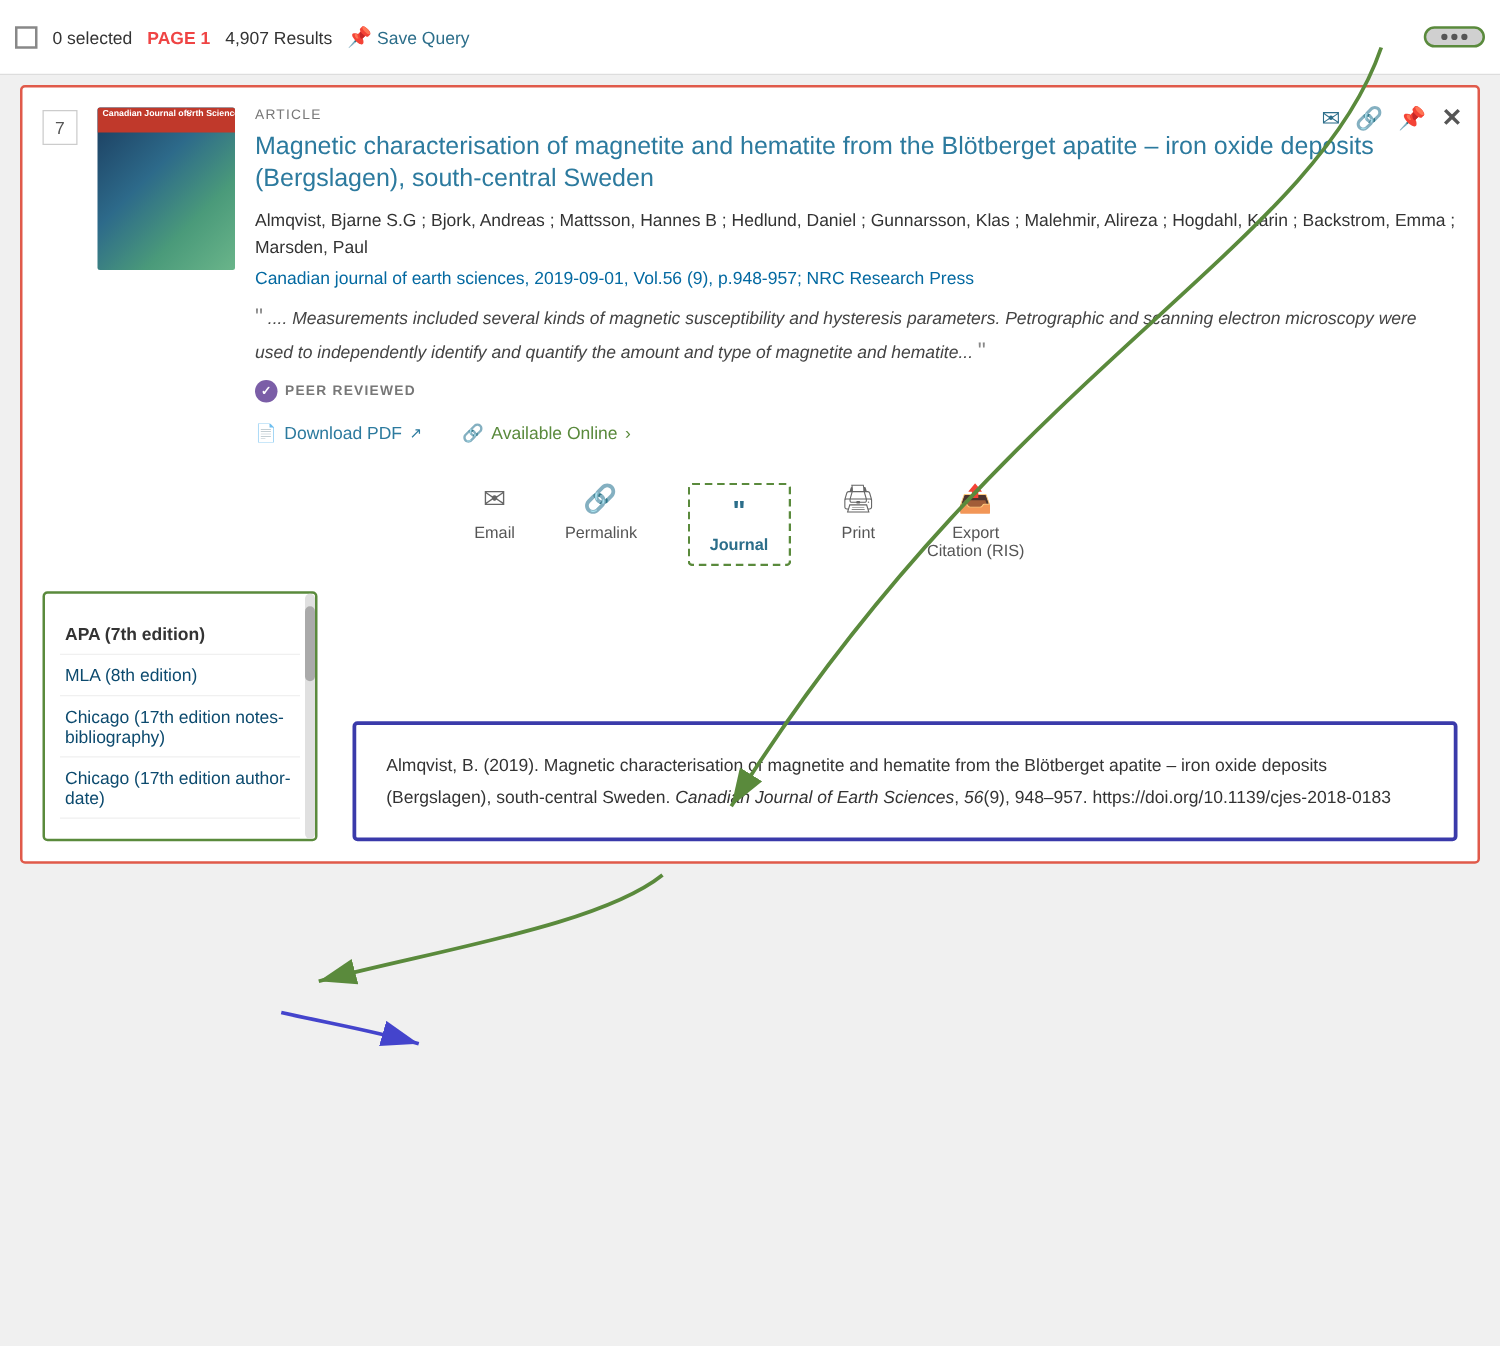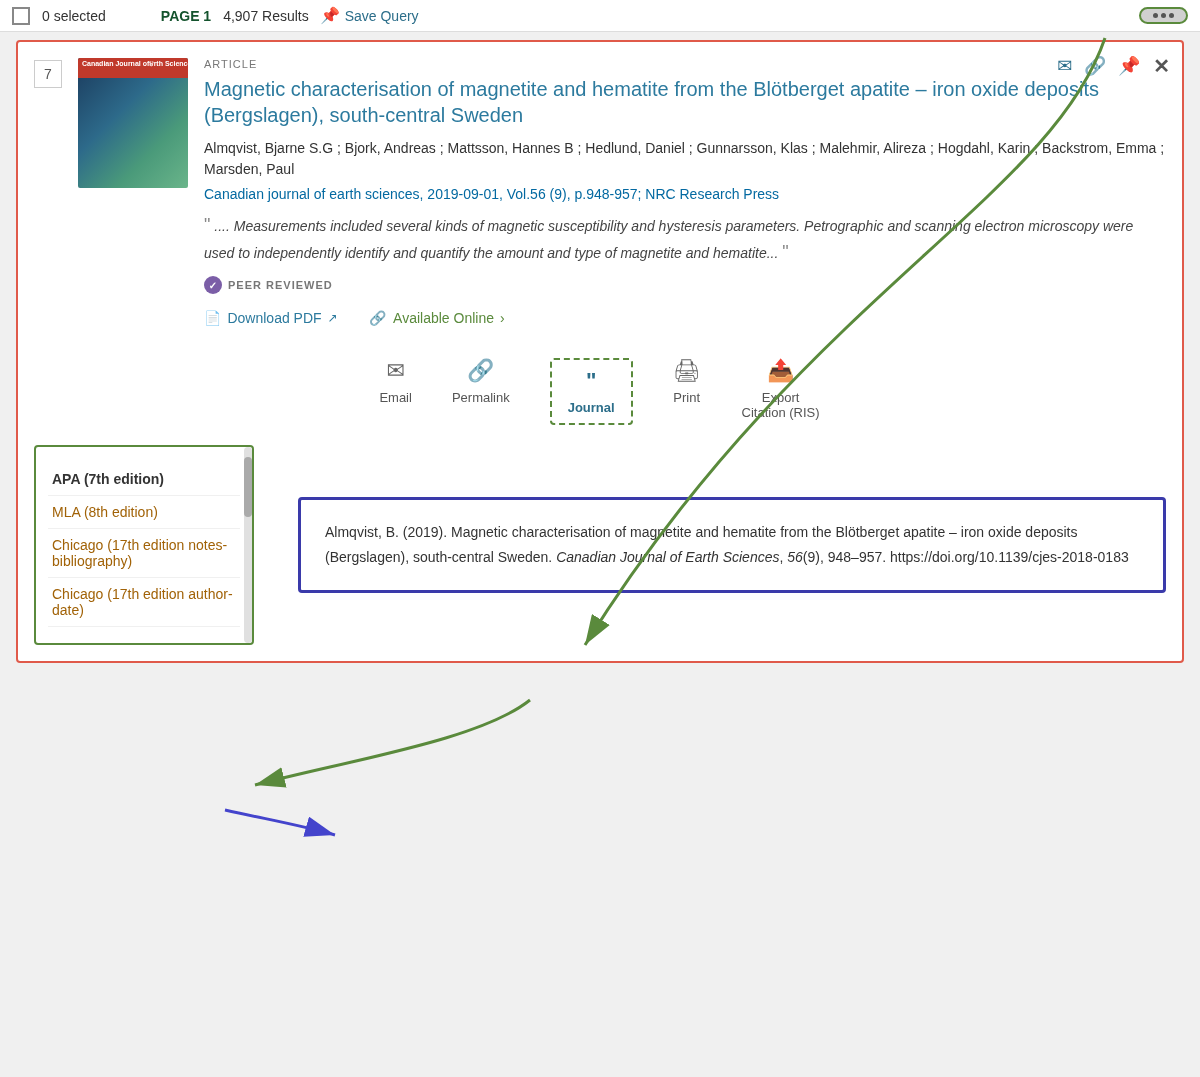--- a/index.html
+++ b/index.html
@@ -12,38 +12,37 @@
       overflow: hidden;
     }
 
     
     .top-bar {
       display: flex;
       align-items: center;
       background: #fff;
       border-bottom: 1px solid #ddd;
       padding: 6px 12px;
-      height: 32px;
+      height: 60px;
       gap: 12px;
     }
     .top-bar-checkbox {
       width: 18px; height: 18px;
       border: 2px solid #888;
       display: inline-block;
       background: #fff;
     }
     .top-bar-text {
       font-size: 14px;
       color: #333;
     }
     .top-bar-bold {
       font-weight: bold;
       font-size: 14px;
-      color: #14532d;
-      margin-left: 43px;
+      color: #ef4444;
     }
     .save-query-btn {
       display: flex;
       align-items: center;
       gap: 4px;
       color: #2c6e8a;
       font-size: 14px;
       cursor: pointer;
       text-decoration: none;
     }
@@ -276,21 +275,21 @@
       border-right: 1px solid #ddd;
       padding: 16px 12px;
       border: 2px solid #5a8a3c;
       border-radius: 4px;
       position: relative;
       z-index: 2;
     }
 
     .citation-format-item {
       font-size: 14px;
-      color: #a16207;
+      color: #0c4a6e;
       padding: 8px 4px;
       cursor: pointer;
       border-bottom: 1px solid #f0f0f0;
     }
     .citation-format-item.active {
       font-weight: bold;
       color: #333;
     }
 
     .citation-content {
@@ -337,22 +336,22 @@
       top: 0;
       left: 0;
       width: 1200px;
       height: 1077px;
       pointer-events: none;
       z-index: 150;
     }
 
     .bottom-row {
       display: flex;
-      gap: 28px;
-      align-items: center;
+      gap: 12px;
+      align-items: flex-end;
       margin-top: 8px;
     }
   </style>
 </head>
 <body>
 
 <div class="top-bar">
   <div class="top-bar-checkbox"></div>
   <span class="top-bar-text">0 selected</span>
   <span class="top-bar-bold">PAGE 1</span>

